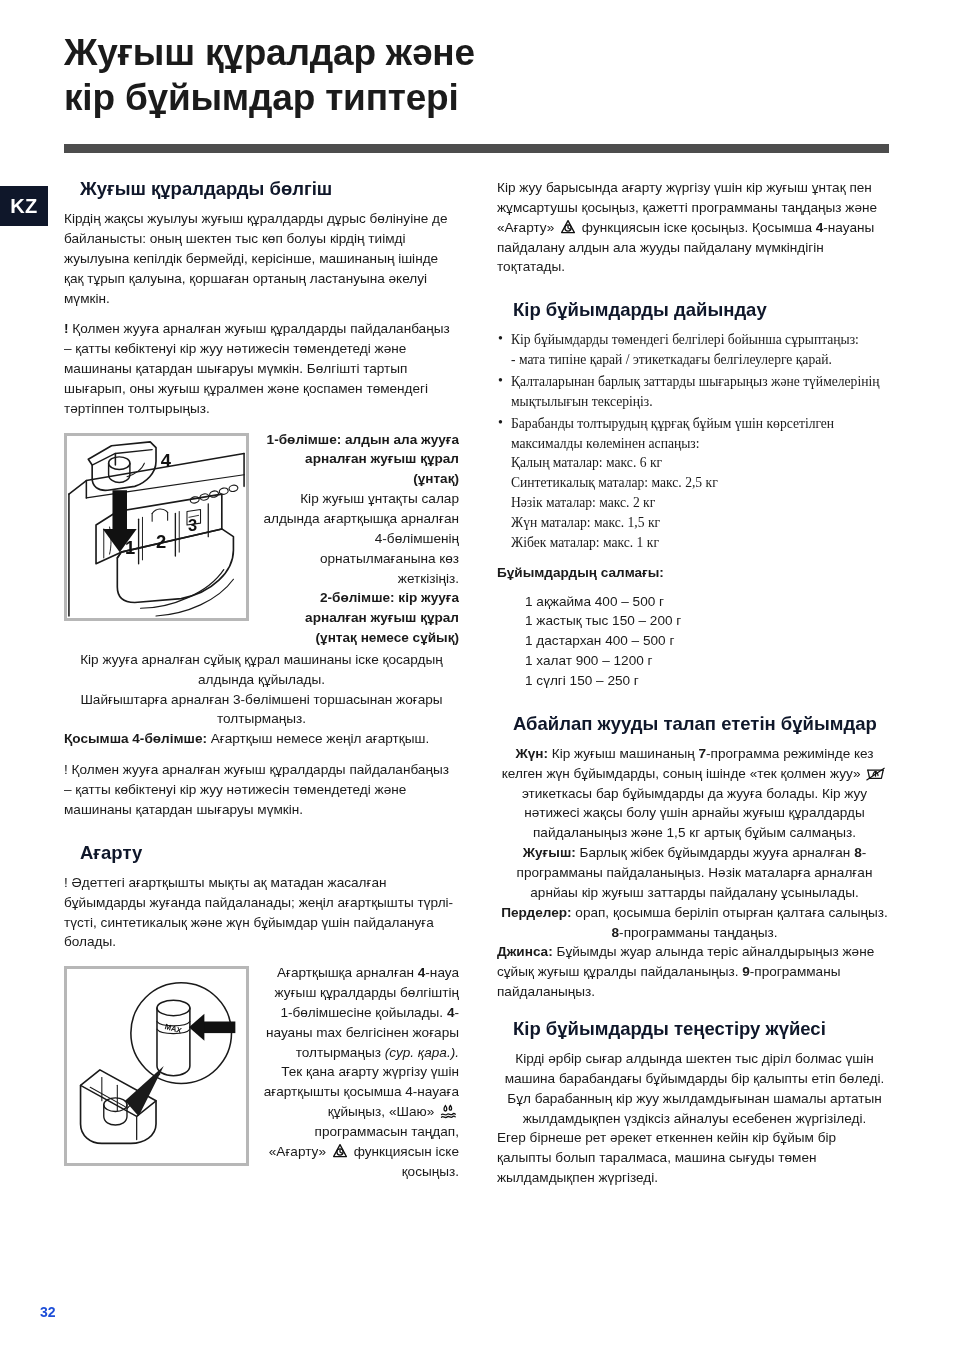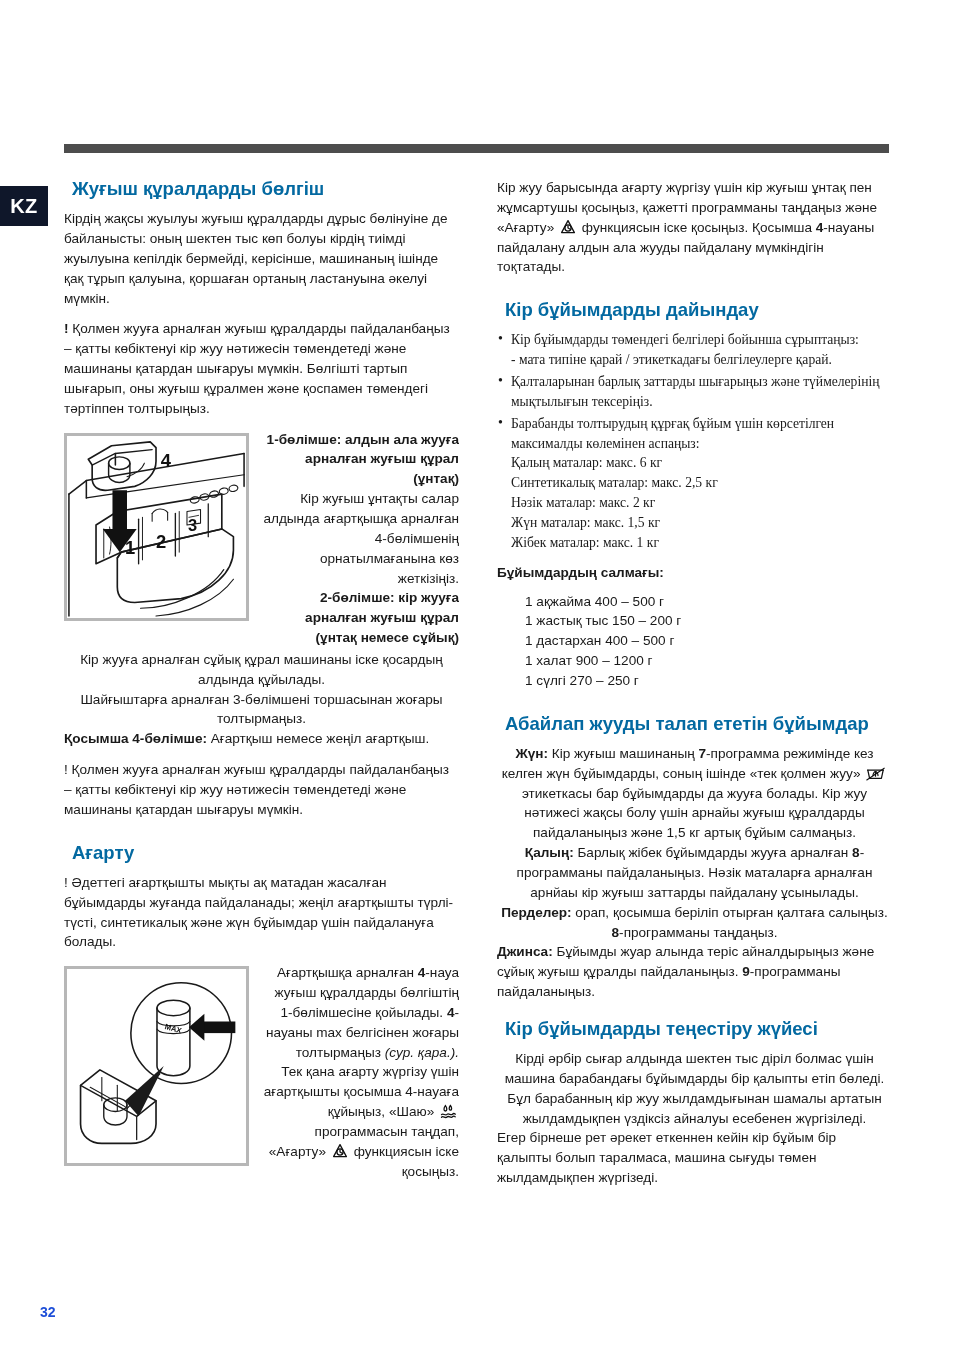--- a/index.html
+++ b/index.html
@@ -66,23 +66,23 @@
     width: 395px;
     font-size: 13.6px;
     line-height: 1.46;
   }
   .col-left  { left: 64px; }
   .col-right { left: 497px; }
 
   h2.sec {
     font-size: 18.5px;
     font-weight: bold;
-    margin: 0 0 9px 8px;
+    margin: 0 0 9px 16px;
     line-height: 1.2;
-    color: #0369a1;
+    color: #0f172a;
   }
   h2.sec.spaced { margin-top: 22px; }
 
   p { margin: 0 0 11px 0; }
   p.tight { margin-bottom: 0; text-align: center; }
   b, strong { font-weight: bold; }
 
   .bang { font-weight: bold; }
 
   ul.bullets { margin: 0 0 10px 0; padding: 0; list-style: none; font-family: Liberation Serif, serif; }
@@ -136,20 +136,24 @@
     font-size: 14px;
     font-weight: bold;
     color: #1d4ed8;
   }
 </style>
 </head>
 <body>
 
 <div class="page">
 
+  <div class="page-title">
+    <div>Жуғыш құралдар және</div>
+    <div>кір бұйымдар типтері</div>
+  </div>
   <div class="title-rule"></div>
 
   <div class="lang-tab">KZ</div>
 
   <div class="col col-left">
 
     <h2 class="sec">Жуғыш құралдарды бөлгіш</h2>
 
     <p>Кірдің жақсы жуылуы жуғыш құралдарды дұрыс бөлінуіне де байланысты: оның шектен тыс көп болуы кірдің тиімді жуылуына кепілдік бермейді, керісінше, машинаның ішінде қақ тұрып қалуына, қоршаған ортаның ластануына әкелуі мүмкін.</p>
 
@@ -331,36 +335,36 @@
       </li>
     </ul>
 
     <p style="margin-bottom:9px"><b>Бұйымдардың салмағы:</b></p>
 
     <div class="weights">
       <div>1 ақжайма 400 – 500 г</div>
       <div>1 жастық тыс 150 – 200 г</div>
       <div>1 дастархан 400 – 500 г</div>
       <div>1 халат 900 – 1200 г</div>
-      <div>1 сүлгі 270 – 250 г</div>
+      <div>1 сүлгі 150 – 250 г</div>
     </div>
 
     <h2 class="sec spaced">Абайлап жууды талап ететін бұйымдар</h2>
 
     <p class="tight"><b>Жүн:</b><span> Кір жуғыш машинаның </span><b>7</b><span>-программа режимінде кез келген жүн бұйымдарды, соның ішінде «тек қолмен жуу» </span><span class="ic"><svg width="19" height="14" viewBox="0 0 19 14">
             <g fill="none" stroke="#111" stroke-width="1.25" stroke-linejoin="round" stroke-linecap="round">
               <path d="M1.8 3.2 L3.6 11.4 L15.4 11.4 L17.2 3.2"></path>
               <path d="M1.8 3.2 L17.2 3.2"></path>
               <path d="M7 8.6 C7 6.4 8.4 4.6 9.5 4.6 C10.6 4.6 12 6.4 12 8.6"></path>
               <path d="M9.5 4.6 L9.5 9.2"></path>
               <path d="M0.8 13 L18.2 1.2" stroke-width="1.1"></path>
             </g>
           </svg></span><span> этикеткасы бар бұйымдарды да жууға болады. Кір жуу нәтижесі жақсы болу үшін арнайы жуғыш құралдарды пайдаланыңыз және 1,5 кг артық бұйым салмаңыз.</span></p>
 
-    <p class="tight"><b>Қалың:</b><span> Барлық жібек бұйымдарды жууға арналған </span><b>8</b><span>-программаны пайдаланыңыз. Нәзік маталарға арналған арнйаы кір жуғыш заттарды пайдалану ұсынылады.</span></p>
+    <p class="tight"><b>Жуғыш:</b><span> Барлық жібек бұйымдарды жууға арналған </span><b>8</b><span>-программаны пайдаланыңыз. Нәзік маталарға арналған арнйаы кір жуғыш заттарды пайдалану ұсынылады.</span></p>
 
     <p class="tight"><b>Перделер:</b><span> орап, қосымша беріліп отырған қалтаға салыңыз. </span><b>8</b><span>-программаны таңдаңыз.</span></p>
 
     <p><b>Джинса:</b><span> Бұйымды жуар алында теріс айналдырыңыз және сұйық жуғыш құралды пайдаланыңыз.</span> <b>9</b><span>-программаны пайдаланыңыз.</span></p>
 
     <h2 class="sec" style="margin-top:16px">Кір бұйымдарды теңестіру жүйесі</h2>
 
     <p class="tight">Кірді әрбір сығар алдында шектен тыс діріл болмас үшін машина барабандағы бұйымдарды бір қалыпты етіп бөледі. Бұл барабанның кір жуу жылдамдығынан шамалы артатын жылдамдықпен үздіксіз айналуы есебенен жүргізіледі.</p>
     <p>Егер бірнеше рет әрекет еткеннен кейін кір бұйым бір қалыпты болып таралмаса, машина сығуды төмен жылдамдықпен жүргізеді.</p>
 

